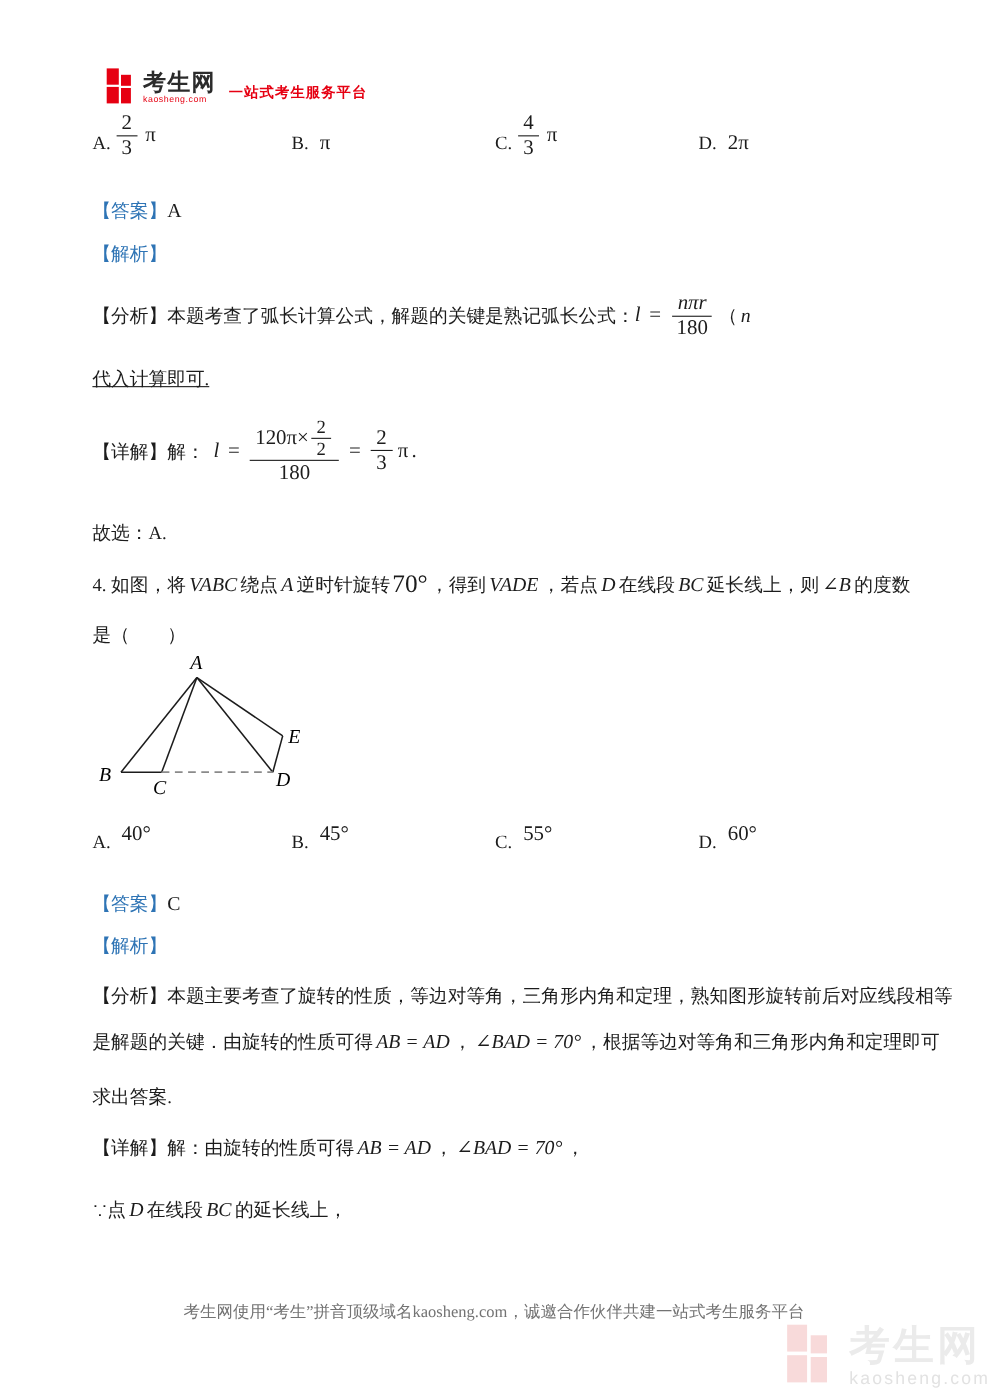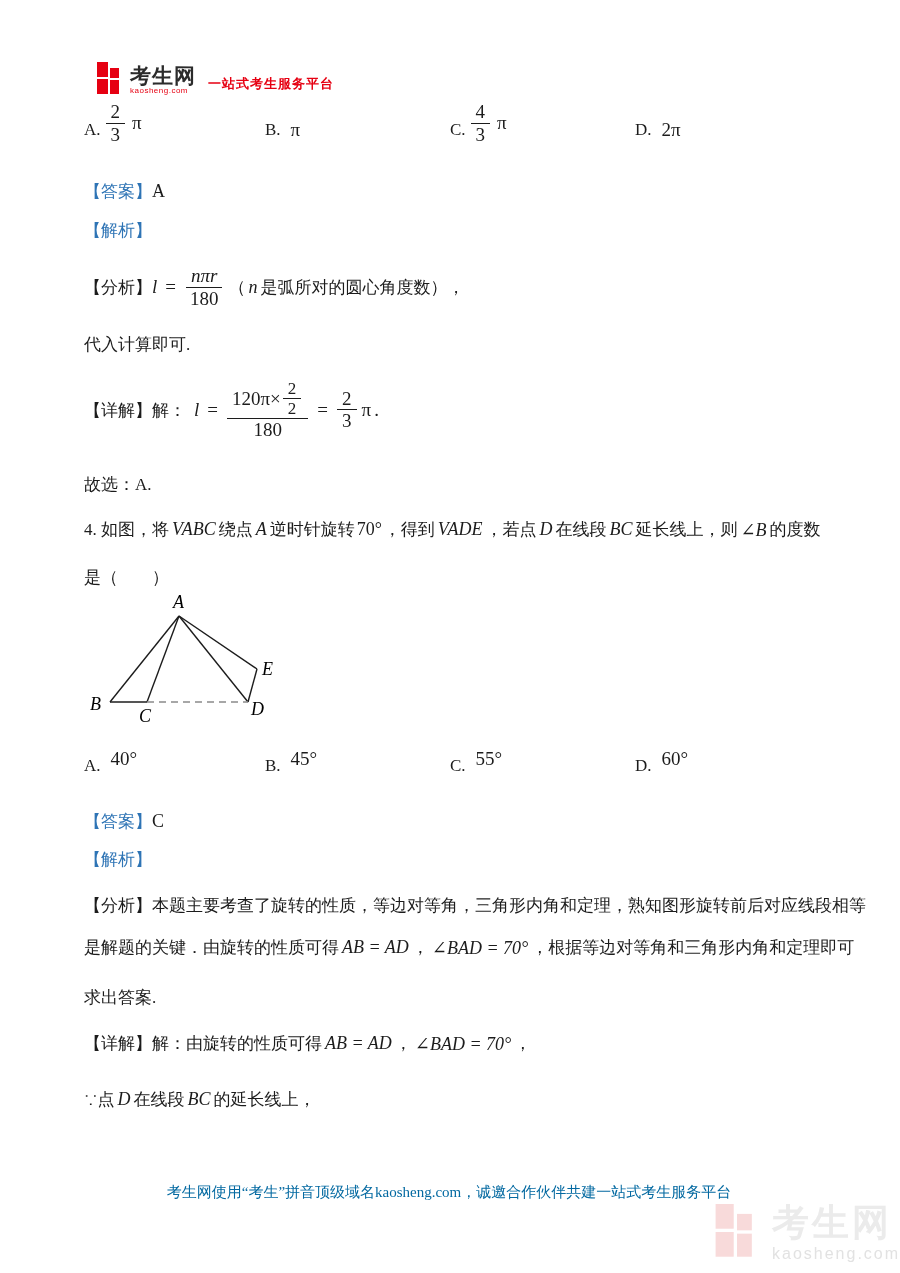--- a/index.html
+++ b/index.html
@@ -3,21 +3,21 @@
 <meta charset="utf-8">
 <style>
   html,body{margin:0;padding:0;background:#ffffff;}
   .page{
     position:relative;width:898px;height:1273px;background:#ffffff;overflow:hidden;
     font-family:"Liberation Serif","DejaVu Serif",serif;color:#1c1c1c;
   }
   .abs{position:absolute;}
   .cn{font-size:17px;}
   .math{font-style:italic;margin:0 3px;font-size:18px;}
-  .mup{font-style:normal;margin:0 2px;font-size:18px;}
+  .mup{font-style:normal;margin:0 2px;font-size:23px;}
   .tag-blue{color:#2E74B5;font-size:17px;}
   .opt-label{font-size:17px;}
   .opt-val{font-size:19px;margin-left:10px;}
   .row{display:flex;align-items:center;}
   
   .frac{display:inline-flex;flex-direction:column;align-items:center;text-align:center;
         font-size:19px;line-height:1.12;margin:0 5px;vertical-align:middle;}
   .frac .num{border-bottom:1.4px solid #1c1c1c;padding:0 5px;display:inline-flex;align-items:center;justify-content:center;}
   .frac .den{padding:0 5px;}
   .frac.inner{font-size:17px;margin:0 2px;}
@@ -28,21 +28,21 @@
   .logo{display:flex;align-items:flex-end;}
   .logo-name{font-family:"Liberation Sans","DejaVu Sans",sans-serif;font-weight:bold;
              font-size:21px;color:#2b2b2b;line-height:1;letter-spacing:1px;}
   .logo-domain{font-family:"Liberation Sans","DejaVu Sans",sans-serif;font-size:8px;
                color:#e60012;letter-spacing:.5px;line-height:1.2;}
   .logo-tagline{font-family:"Liberation Sans","DejaVu Sans",sans-serif;font-size:13px;
                 color:#e60012;margin-left:12px;margin-bottom:3px;font-weight:bold;letter-spacing:1px;}
   
   .fig-label{font-style:italic;font-size:18px;font-family:"Liberation Serif","DejaVu Serif",serif;}
   
-  .footer{width:100%;text-align:center;font-size:15px;color:#0369a1;}
+  .footer{width:100%;text-align:center;font-size:15px;color:#737373;}
   .wm{display:flex;align-items:flex-start;}
   .wm-name{font-family:"Liberation Sans","DejaVu Sans",sans-serif;font-weight:bold;
            font-size:37px;color:#ebebeb;letter-spacing:3px;line-height:1;}
   .wm-domain{font-family:"Liberation Sans","DejaVu Sans",sans-serif;font-size:16px;
              color:#e2e2e2;letter-spacing:2px;margin-top:4px;}
 </style>
 </head>
 <body>
 
 <div class="page">
@@ -90,33 +90,33 @@
 
   <div class="abs" style="left:84px;top:180px;">
     <span class="tag-blue">【答案】</span><span style="font-size:18px;">A</span>
   </div>
   <div class="abs" style="left:84px;top:219px;">
     <span class="tag-blue">【解析】</span>
   </div>
 
   <div class="abs row" style="left:84px;top:256px;height:62px;">
     <span class="cn">【分析】</span>
+    <span class="cn">本题考查了弧长计算公式，解题的关键是熟记弧长公式：</span>
     <span class="formula">
       <span class="var">l</span>
       <span class="op">=</span>
       <span class="frac">
         <span class="num" style="font-style:italic;text-align:center;">nπr</span>
         <span class="den">180</span>
       </span>
     </span>
     <span class="cn">（</span>
     <span class="math">n</span>
-    <span class="cn">是弧所对的圆心角度数），</span>
-  </div>
-  <div class="abs cn" style="left:84px;top:333px;">代入计算即可.</div>
+  </div>
+  <div class="abs cn" style="left:84px;top:333px;text-decoration:underline;">代入计算即可.</div>
 
   <div class="abs row" style="left:84px;top:366px;height:88px;">
     <span class="cn">【详解】</span>
     <span class="cn">解：</span>
     <span class="formula" style="margin-left:8px;">
       <span class="var">l</span>
       <span class="op">=</span>
       <span class="frac">
         <span class="num">
           <span>120π×</span>

